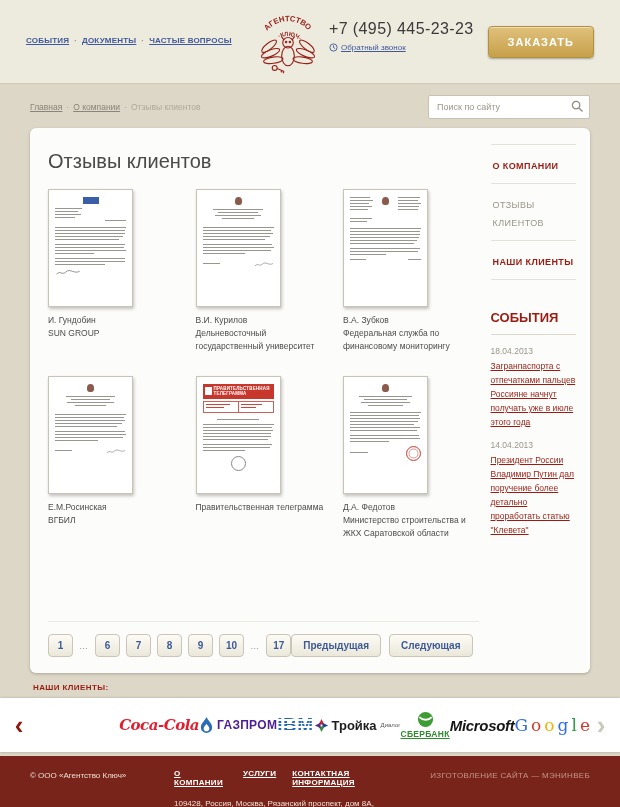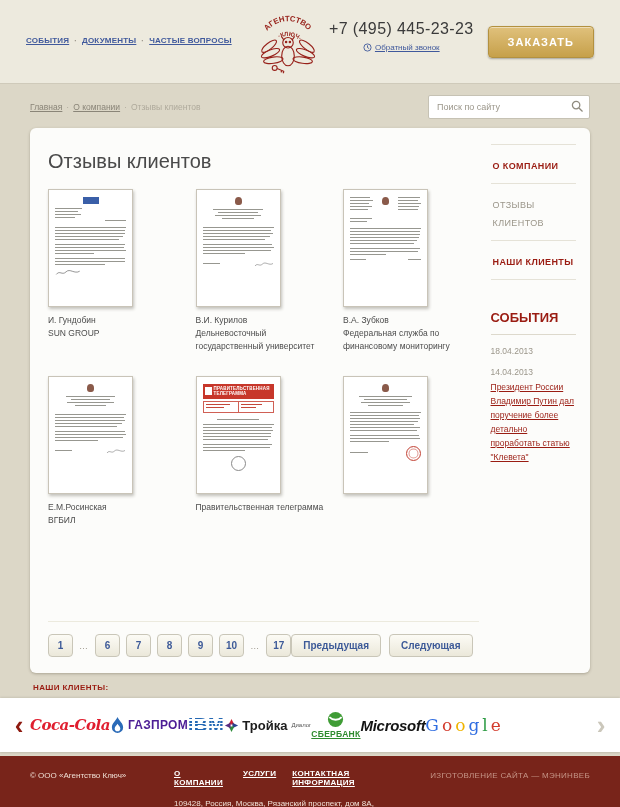--- a/index.html
+++ b/index.html
@@ -16,21 +16,21 @@
   header {
     height:84px; background:#edeade; border-bottom:1px solid #cfcaba;
     display:flex; align-items:center; padding:0 26px;
   }
   .top-nav { width:238px; font-size:8px; font-weight:bold; line-height:2.1; letter-spacing:.2px; }
   .nav-row { white-space:nowrap; }
   .nav-link { color:#40599c; text-decoration:underline; }
   .nav-current { color:#9a958a; }
   .nav-sep { color:#9a958a; margin:0 5px; }
   .logo { margin:0 auto; width:70px; height:72px; flex:none; }
-  .h-contact { text-align:center; margin:0 14px 8px 6px; }
+  .h-contact { text-align:left; margin:0 14px 8px 6px; }
   .h-phone { font-size:16px; color:#3a3a3a; letter-spacing:.4px; white-space:nowrap; }
   .h-callback { font-size:8px; color:#40599c; text-decoration:underline; display:inline-flex; align-items:center; gap:3px; margin-top:3px; }
   .order-btn {
     flex:none; background:linear-gradient(#e0c17c,#c6a04a); border:1px solid #b3913f; border-radius:4px;
     color:#fff; font-weight:bold; font-size:11px; letter-spacing:1px; padding:9px 19px;
     box-shadow:0 1px 2px rgba(0,0,0,.3), inset 0 1px 0 rgba(255,255,255,.45); cursor:pointer;
     font-family:"Liberation Sans", sans-serif;
   }
 
   
@@ -106,21 +106,21 @@
   .event { margin-top:11px; }
   .event .date { color:#9b968a; font-size:8.5px; margin-bottom:3px; }
   .event a { color:#9a1c12; font-size:8.5px; line-height:1.65; text-decoration:underline; display:block; }
 
   
   .clients-label { margin:10px 0 6px 33px; color:#9a1c12; font-weight:bold; font-size:8px; letter-spacing:.4px; }
   .carousel { background:#fff; height:54px; display:flex; align-items:center; padding:0 8px; box-shadow:0 -1px 2px rgba(0,0,0,.08), 0 1px 2px rgba(0,0,0,.12); margin-bottom:4px; }
   .arrow { font-size:26px; width:22px; text-align:center; cursor:pointer; line-height:54px; font-weight:bold; user-select:none; }
   .arrow.left { color:#8e1a10; }
   .arrow.right { color:#cbc7bb; }
-  .logos { flex:1; display:flex; align-items:center; justify-content:flex-start; }
+  .logos { flex:1; display:flex; align-items:center; justify-content:flex-end;margin-left:34px; }
   .logo-item { text-decoration:none; display:inline-flex; align-items:center; gap:3px; }
   .lg-cocacola span { font-family:"DejaVu Serif",serif; font-style:italic; font-weight:bold; color:#e01e2f; font-size:15px; letter-spacing:-.5px; }
   .lg-gazprom b { color:#4c1d95; font-size:12px; letter-spacing:.3px; }
   .lg-ibm span { font-weight:bold; font-size:19px; color:#2468b3; letter-spacing:.5px; }
   @supports (-webkit-background-clip: text) {
     .lg-ibm span {
       background-image:repeating-linear-gradient(to bottom,#2468b3 0,#2468b3 2px,#fff 2px,#fff 3.5px);
       -webkit-background-clip:text; color:transparent;
     }
   }
@@ -422,20 +422,24 @@
       <div class="blk mt4">
               <i class="ln " style="width:97%"></i>
               <i class="ln " style="width:99%"></i>
               <i class="ln " style="width:55%"></i>
             </div>
       <div class="lrow mt4 ae">
               <i class="ln" style="width:26%"></i>
               <span class="stamp red"></span>
             </div>
           </div>
+          <div class="cap">
+            <div>Д.А. Федотов</div>
+            <div>Министерство строительства и ЖКХ Саратовской области</div>
+          </div>
         </div>
       </div>
     <div class="pag-row" id="pagination">
         <div class="pages">
           <button class="pbtn">1</button>
           <span class="dots">…</span>
           <button class="pbtn">6</button>
           <button class="pbtn">7</button>
           <button class="pbtn">8</button>
           <button class="pbtn">9</button>
@@ -453,20 +457,21 @@
   <aside class="sidebar">
     <ul class="side-menu" id="side-menu">
         <li><a class="side-link" href="#">О КОМПАНИИ</a></li>
         <li><span class="side-current">ОТЗЫВЫ КЛИЕНТОВ</span></li>
         <li><a class="side-link" href="#">НАШИ КЛИЕНТЫ</a></li>
       </ul>
     <h2 class="events-title">СОБЫТИЯ</h2>
     <div id="events">
         <div class="event">
           <div class="date">18.04.2013</div>
+          <a href="#">Загранпаспорта с отпечатками пальцев Россияне начнут получать уже в июле этого года</a>
         </div>
         <div class="event">
           <div class="date">14.04.2013</div>
           <a href="#">Президент России Владимир Путин дал поручение более детально проработать статью "Клевета"</a>
         </div>
       </div>
   </aside>
 </main>
 
 <div class="clients-label">НАШИ КЛИЕНТЫ:</div>

